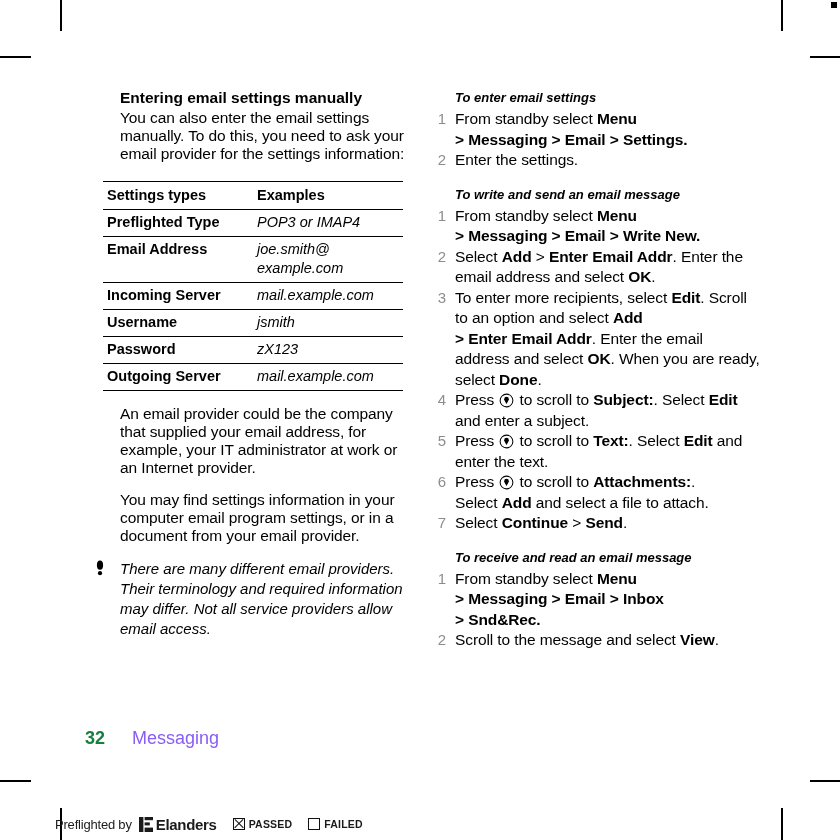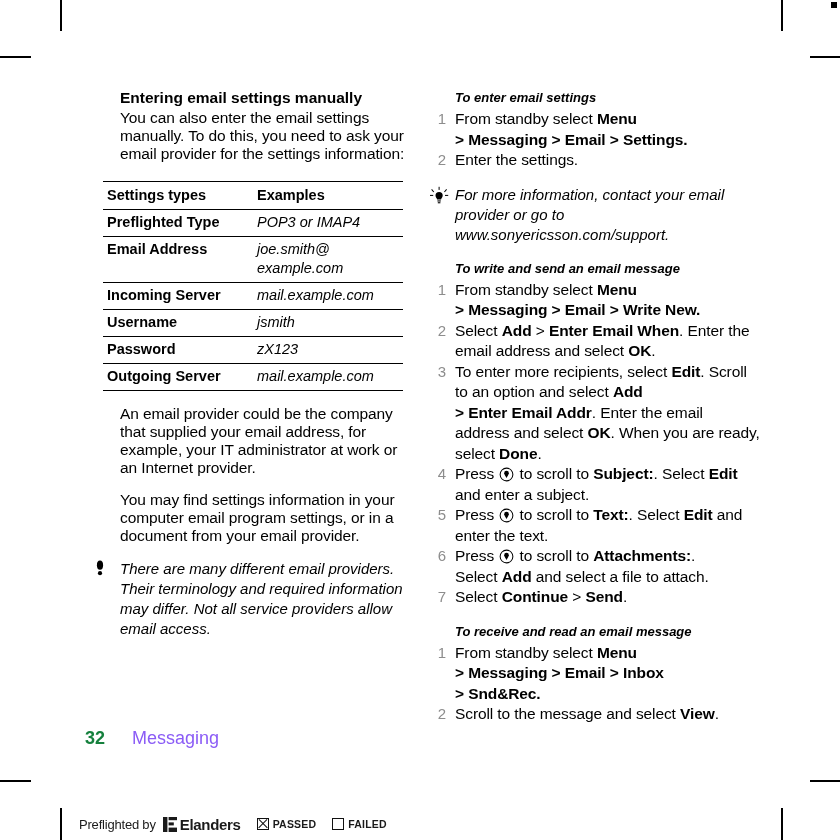--- a/index.html
+++ b/index.html
@@ -160,21 +160,21 @@
     color: #15803d;
     margin-right: 27px;
   }
   .footer .chap {
     color: #8b5cf6;
   }
 
   
   .preflight {
     position: absolute;
-    left: 69px;
+    left: 45px;
     top: 808px;
     height: 32px;
     display: flex;
     align-items: center;
     padding-left: 10px;
     font-size: 13px;
     color: #1a1a1a;
   }
   .preflight .pf-text { letter-spacing: -0.2px; }
   .pf-logo {
@@ -298,48 +298,33 @@
         <span class="num">1</span>
         <span>From standby select </span><b>Menu</b><br>
         <b>&gt; Messaging &gt; Email &gt; Settings.</b>
       </li>
       <li>
         <span class="num">2</span>
         <span>Enter the settings.</span><br>
       </li>
     </ol>
 
-    <div class="note">
-      <span class="note-icon">
-        <svg viewBox="0 0 22 22" width="22" height="22" aria-hidden="true">
-          <path d="M7.5 9.5 a3.6 3.6 0 1 1 7.2 0 c0 2.0 -1.4 2.6 -1.6 4.0 h-4.0 c-0.2 -1.4 -1.6 -2.0 -1.6 -4.0 z" fill="#000"></path>
-          <rect x="9.4" y="14.4" width="3.4" height="1.1" fill="#000"></rect>
-          <rect x="9.8" y="16.2" width="2.6" height="1.1" fill="#000"></rect>
-          <rect x="10.6" y="0.8" width="1" height="3.1" fill="#000"></rect>
-          <rect x="2.0" y="8.9" width="3.2" height="1" fill="#000"></rect>
-          <rect x="17.0" y="8.9" width="3.2" height="1" fill="#000"></rect>
-          <rect x="4.2" y="3.0" width="1" height="3.4" fill="#000" transform="rotate(-40 4.7 4.7)"></rect>
-          <rect x="17.0" y="3.0" width="1" height="3.4" fill="#000" transform="rotate(40 17.5 4.7)"></rect>
-        </svg>
-      </span>
-      <span>For more information, contact your email provider or go to www.sonyericsson.com/support.</span>
-    </div>
 
     <div class="h-proc spaced">To write and send an email message</div>
 
     <ol class="steps">
       <li>
         <span class="num">1</span>
         <span>From standby select </span><b>Menu</b><br>
         <b>&gt; Messaging &gt; Email &gt; Write New.</b>
       </li>
 
       <li>
         <span class="num">2</span>
-        <span>Select </span><b>Add</b><span> &gt; </span><b>Enter Email When</b><span>. Enter the email address and select </span><b>OK</b><span>.</span>
+        <span>Select </span><b>Add</b><span> &gt; </span><b>Enter Email Addr</b><span>. Enter the email address and select </span><b>OK</b><span>.</span>
       </li>
 
       <li>
         <span class="num">3</span>
         <span>To enter more recipients, select </span><b>Edit</b><span>. Scroll to an option and select </span><b>Add</b><br><b>&gt; Enter Email Addr</b><span>. Enter the email address and select </span><b>OK</b><span>. When you are ready, select </span><b>Done</b><span>.</span>
       </li>
 
       <li>
         <span class="num">4</span>
         <span>Press </span><span class="navkey"><svg viewBox="0 0 16 16" width="15" height="15" aria-hidden="true">

